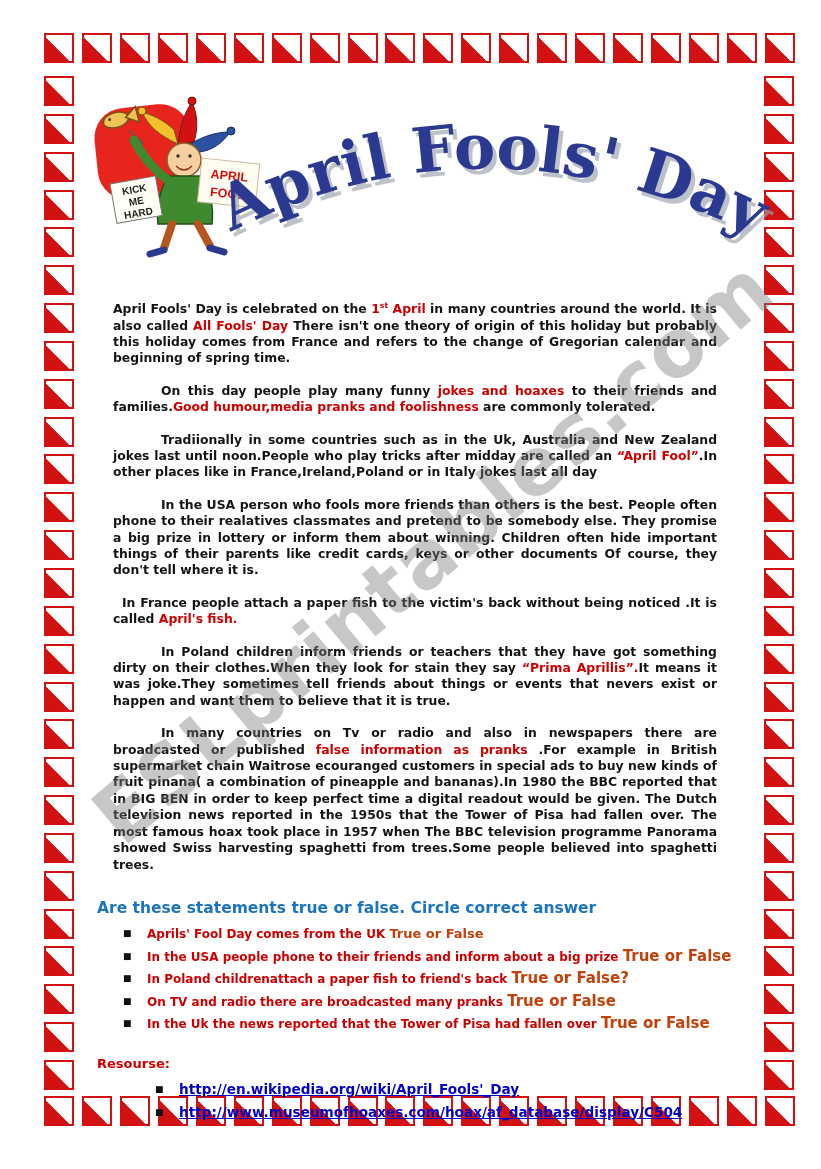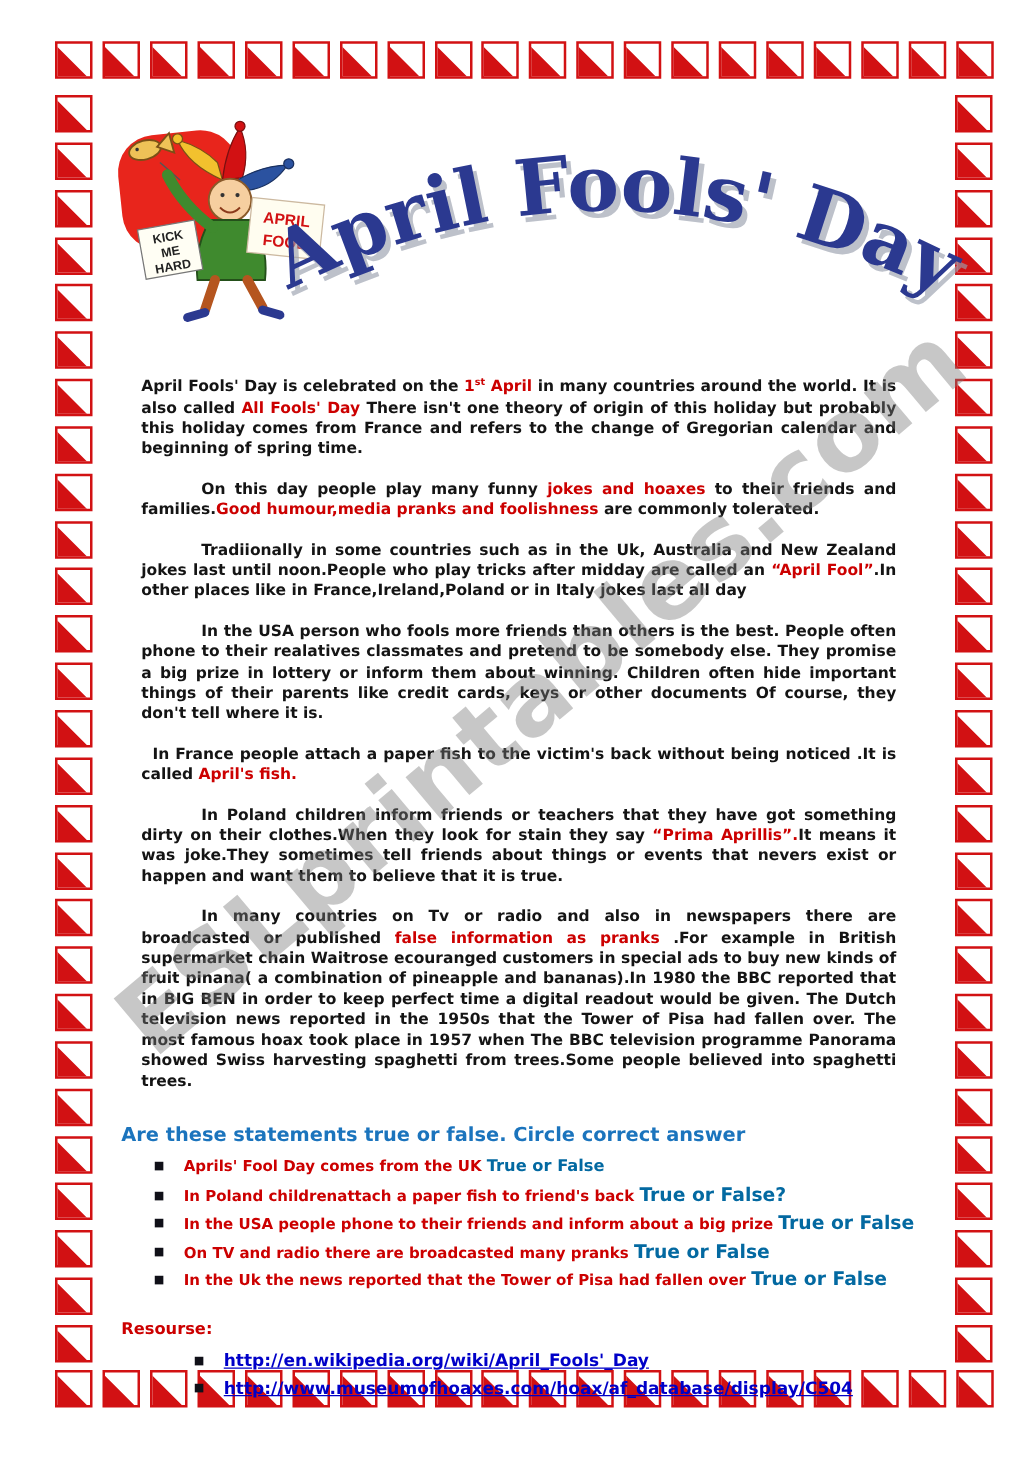--- a/index.html
+++ b/index.html
@@ -35,21 +35,21 @@
   .para.tab{text-indent:48px;}
   .para.small{text-indent:9px;}
   sup{font-size:0.62em;}
 
   
   .quiz-heading{color:#1b74bd;font-size:15.5px;font-weight:bold;margin:27px 0 9px 0;text-align:left;}
   .quiz-list{list-style:none;margin:0;padding:0 0 0 26px;text-align:left;}
   .quiz-list li{margin:0 0 5px 0;}
   .bullet{display:inline-block;width:24px;color:#101018;font-size:9px;vertical-align:2px;}
   .q{color:#cc0000;font-size:12px;}
-  .a{color:#0369a1;font-size:15px;}
+  .a{color:#c2410c;font-size:15px;}
   .a.small{font-size:13px;}
 
   
   .res-heading{color:#cc0000;font-size:13px;font-weight:bold;margin:24px 0 8px 0;text-align:left;}
   .res-list{list-style:none;margin:0;padding:0 0 0 58px;text-align:left;}
   .res-list li{margin:0 0 6px 0;}
   .res-list a{color:#0000c8;font-size:13.6px;font-weight:bold;text-decoration:underline;}
 </style>
 </head>
 <body>
@@ -218,22 +218,22 @@
         <p class="para tab"><span>Tradiionally in some countries such as in the Uk, Australia and New Zealand jokes last until noon.People who play tricks after midday are called an </span><span style="color: rgb(204, 0, 0);">“April Fool”</span><span>.In other places like in France,Ireland,Poland  or in Italy jokes last all day</span></p>
         <p class="para tab"><span>In the USA person who fools more friends than others is the best.  People often phone to their realatives classmates and pretend to be somebody else. They promise a big prize in lottery or inform them about winning. Children often hide important things of their parents like  credit cards, keys or other documents Of course, they don't tell where it is.</span></p>
         <p class="para small"><span>In France people attach a paper fish to the victim's back without being noticed .It is called </span><span style="color: rgb(204, 0, 0);">April's fish.</span></p>
         <p class="para tab"><span>In Poland children inform friends or teachers that they have got something dirty on their clothes.When they look for stain they say </span><span style="color: rgb(204, 0, 0);">“Prima Aprillis”.</span><span>It means it was joke.They sometimes tell friends  about things or events that nevers exist or happen and want them to believe that it is true.</span></p>
         <p class="para tab"><span>In many countries on Tv or radio and also in newspapers there are broadcasted or published </span><span style="color: rgb(204, 0, 0);">false information as pranks</span><span> .For example in  British supermarket chain Waitrose ecouranged customers in special ads to buy new kinds of fruit pinana( a combination of pineapple and bananas).In 1980 the BBC reported that  in BIG BEN in order to keep perfect time a digital readout would be given. The Dutch television news reported in the 1950s that the Tower of Pisa had fallen over. The most famous  hoax took place in 1957 when The  BBC television programme Panorama showed  Swiss  harvesting spaghetti from trees.Some people believed into spaghetti trees.</span></p>
       </div>
 
     <div class="quiz-heading">Are these statements true or false. Circle correct answer</div>
     <ul class="quiz-list">
         <li><span class="bullet">■</span><span class="q">Aprils' Fool Day comes from the UK </span><span class="a small">True or False</span></li>
+        <li><span class="bullet">■</span><span class="q">In the USA  people phone  to their friends and inform about a big prize </span><span class="a">True or False</span></li>
         <li><span class="bullet">■</span><span class="q">In Poland childrenattach a paper fish to friend's back </span><span class="a">True or False?</span></li>
-        <li><span class="bullet">■</span><span class="q">In the USA  people phone  to their friends and inform about a big prize </span><span class="a">True or False</span></li>
         <li><span class="bullet">■</span><span class="q">On TV and radio there are broadcasted many pranks </span><span class="a">True or False</span></li>
         <li><span class="bullet">■</span><span class="q">In the Uk the news reported that the Tower of Pisa had fallen over </span><span class="a">True or False</span></li>
       </ul>
 
     <div class="res-heading">Resourse:</div>
     <ul class="res-list">
         <li><span class="bullet">■</span><a href="#">http://en.wikipedia.org/wiki/April_Fools'_Day</a></li>
         <li><span class="bullet">■</span><a href="#">http://www.museumofhoaxes.com/hoax/af_database/display/C504</a></li>
       </ul>
   </div>

